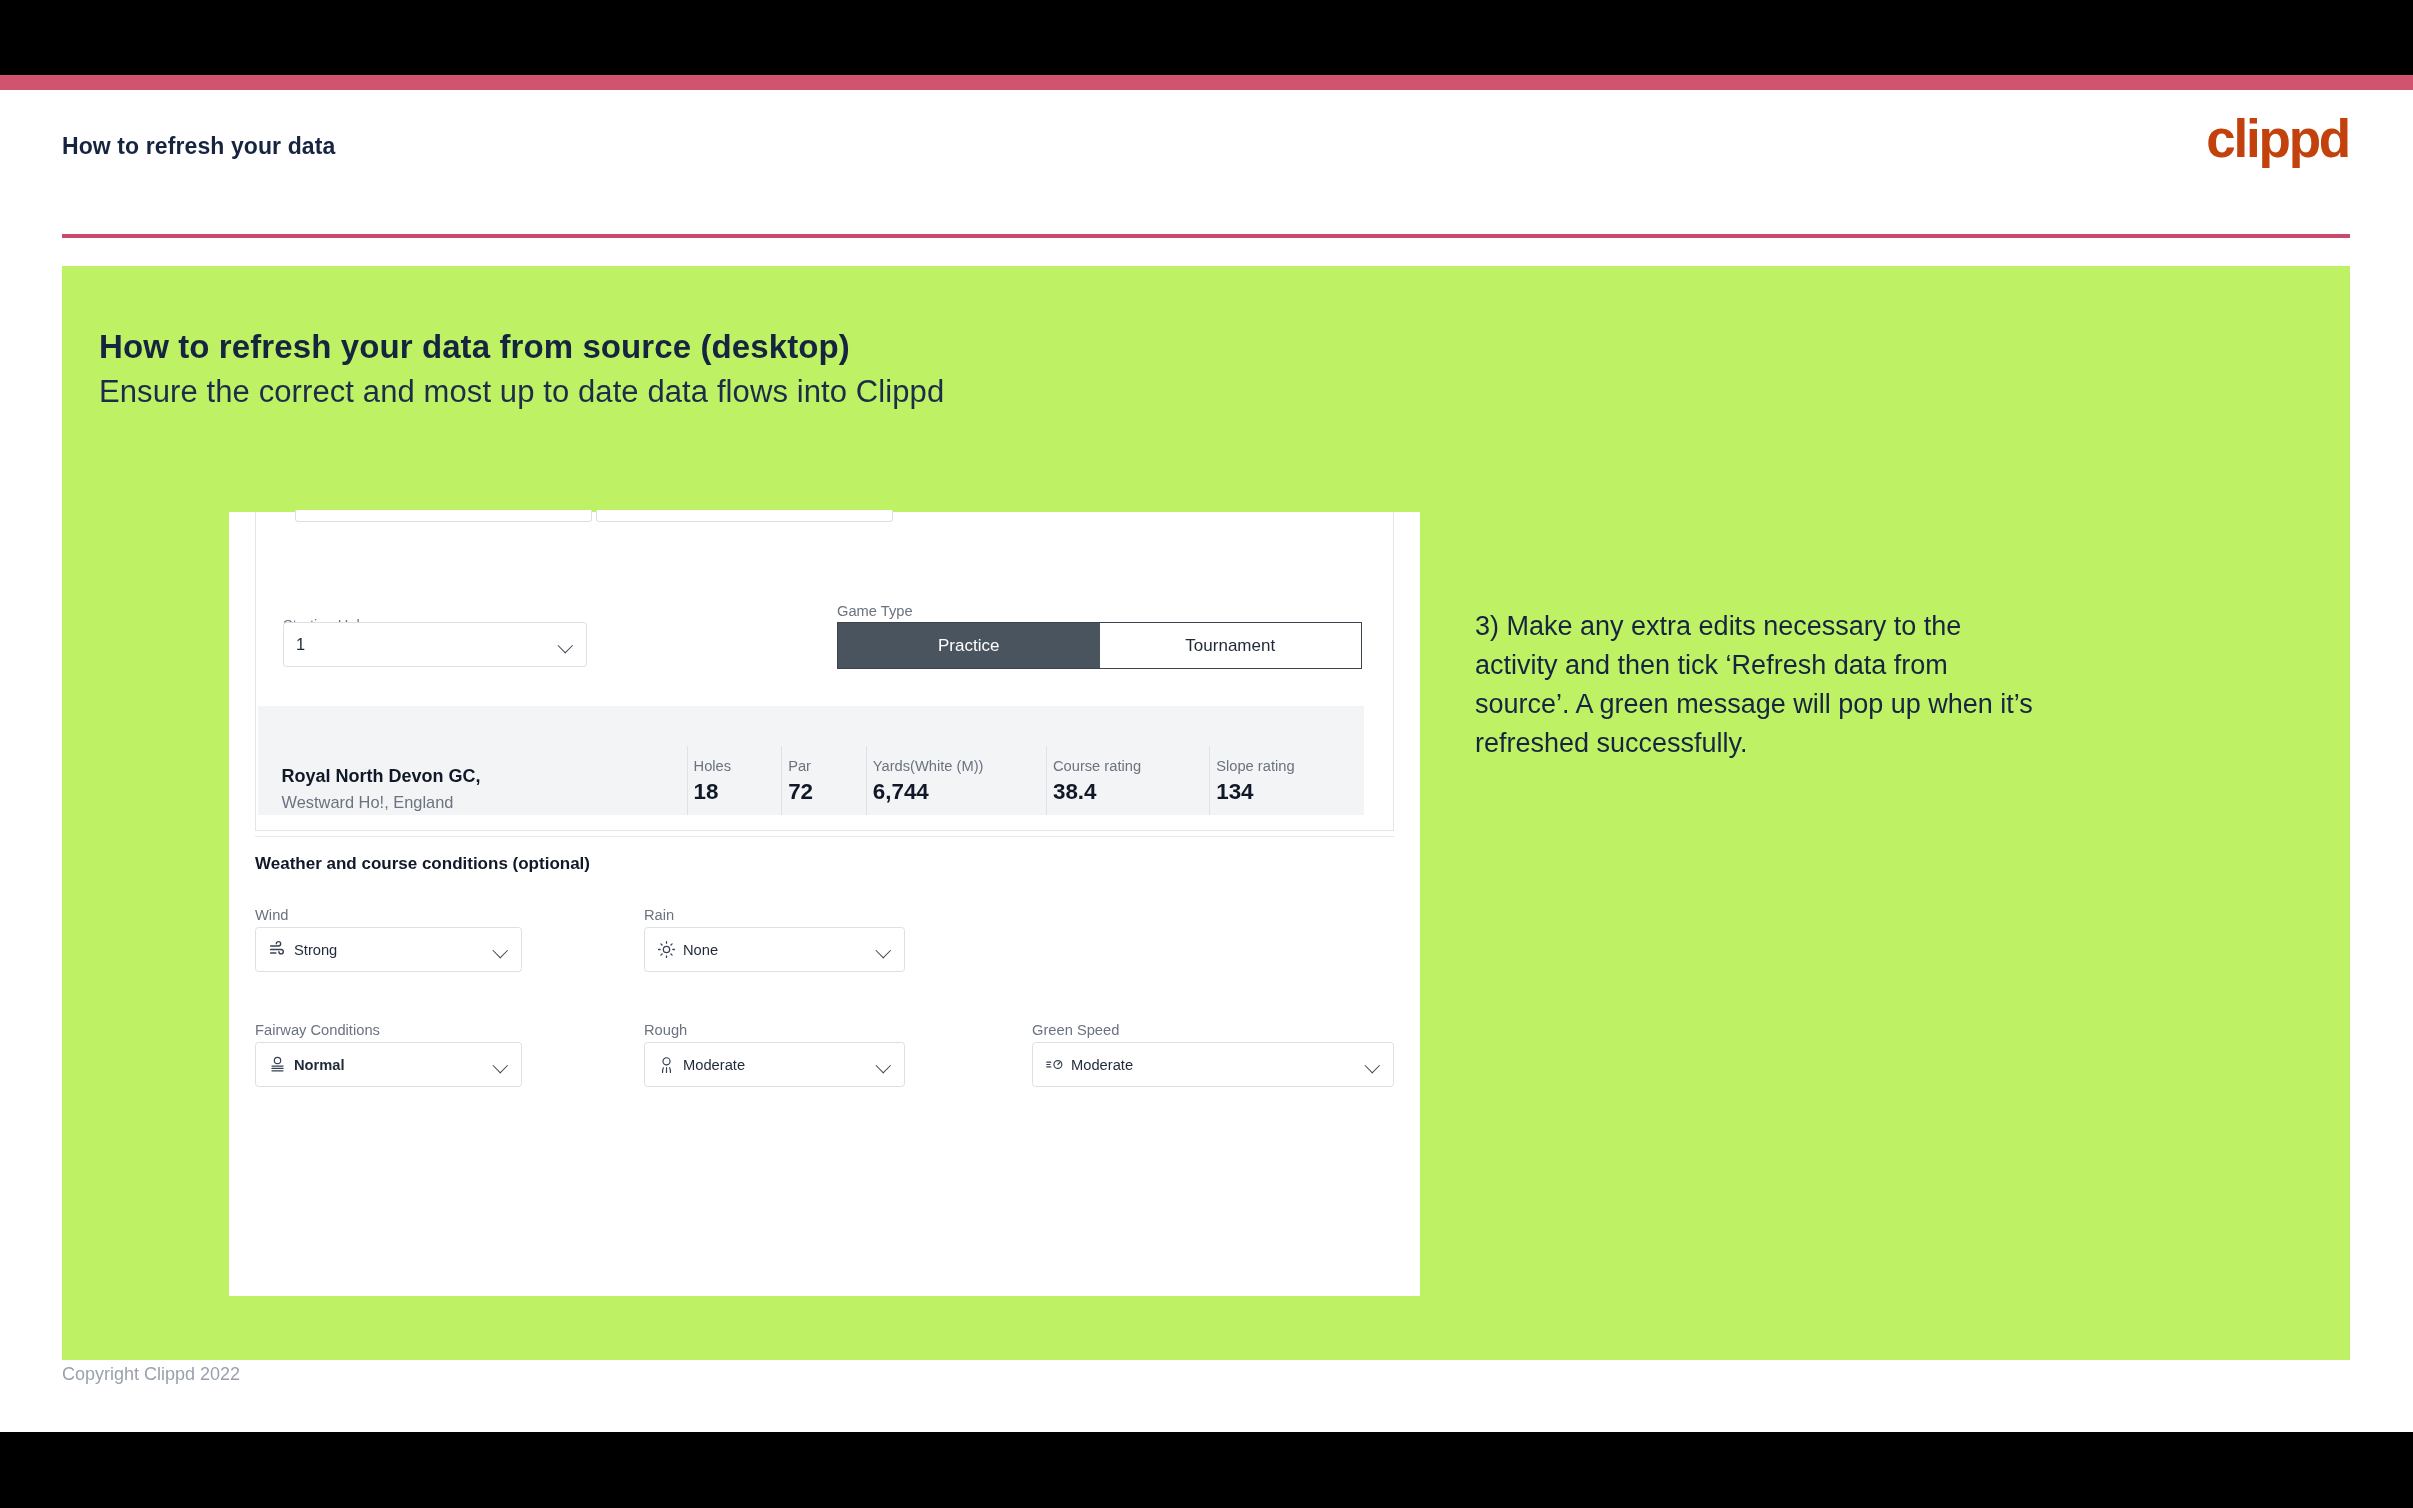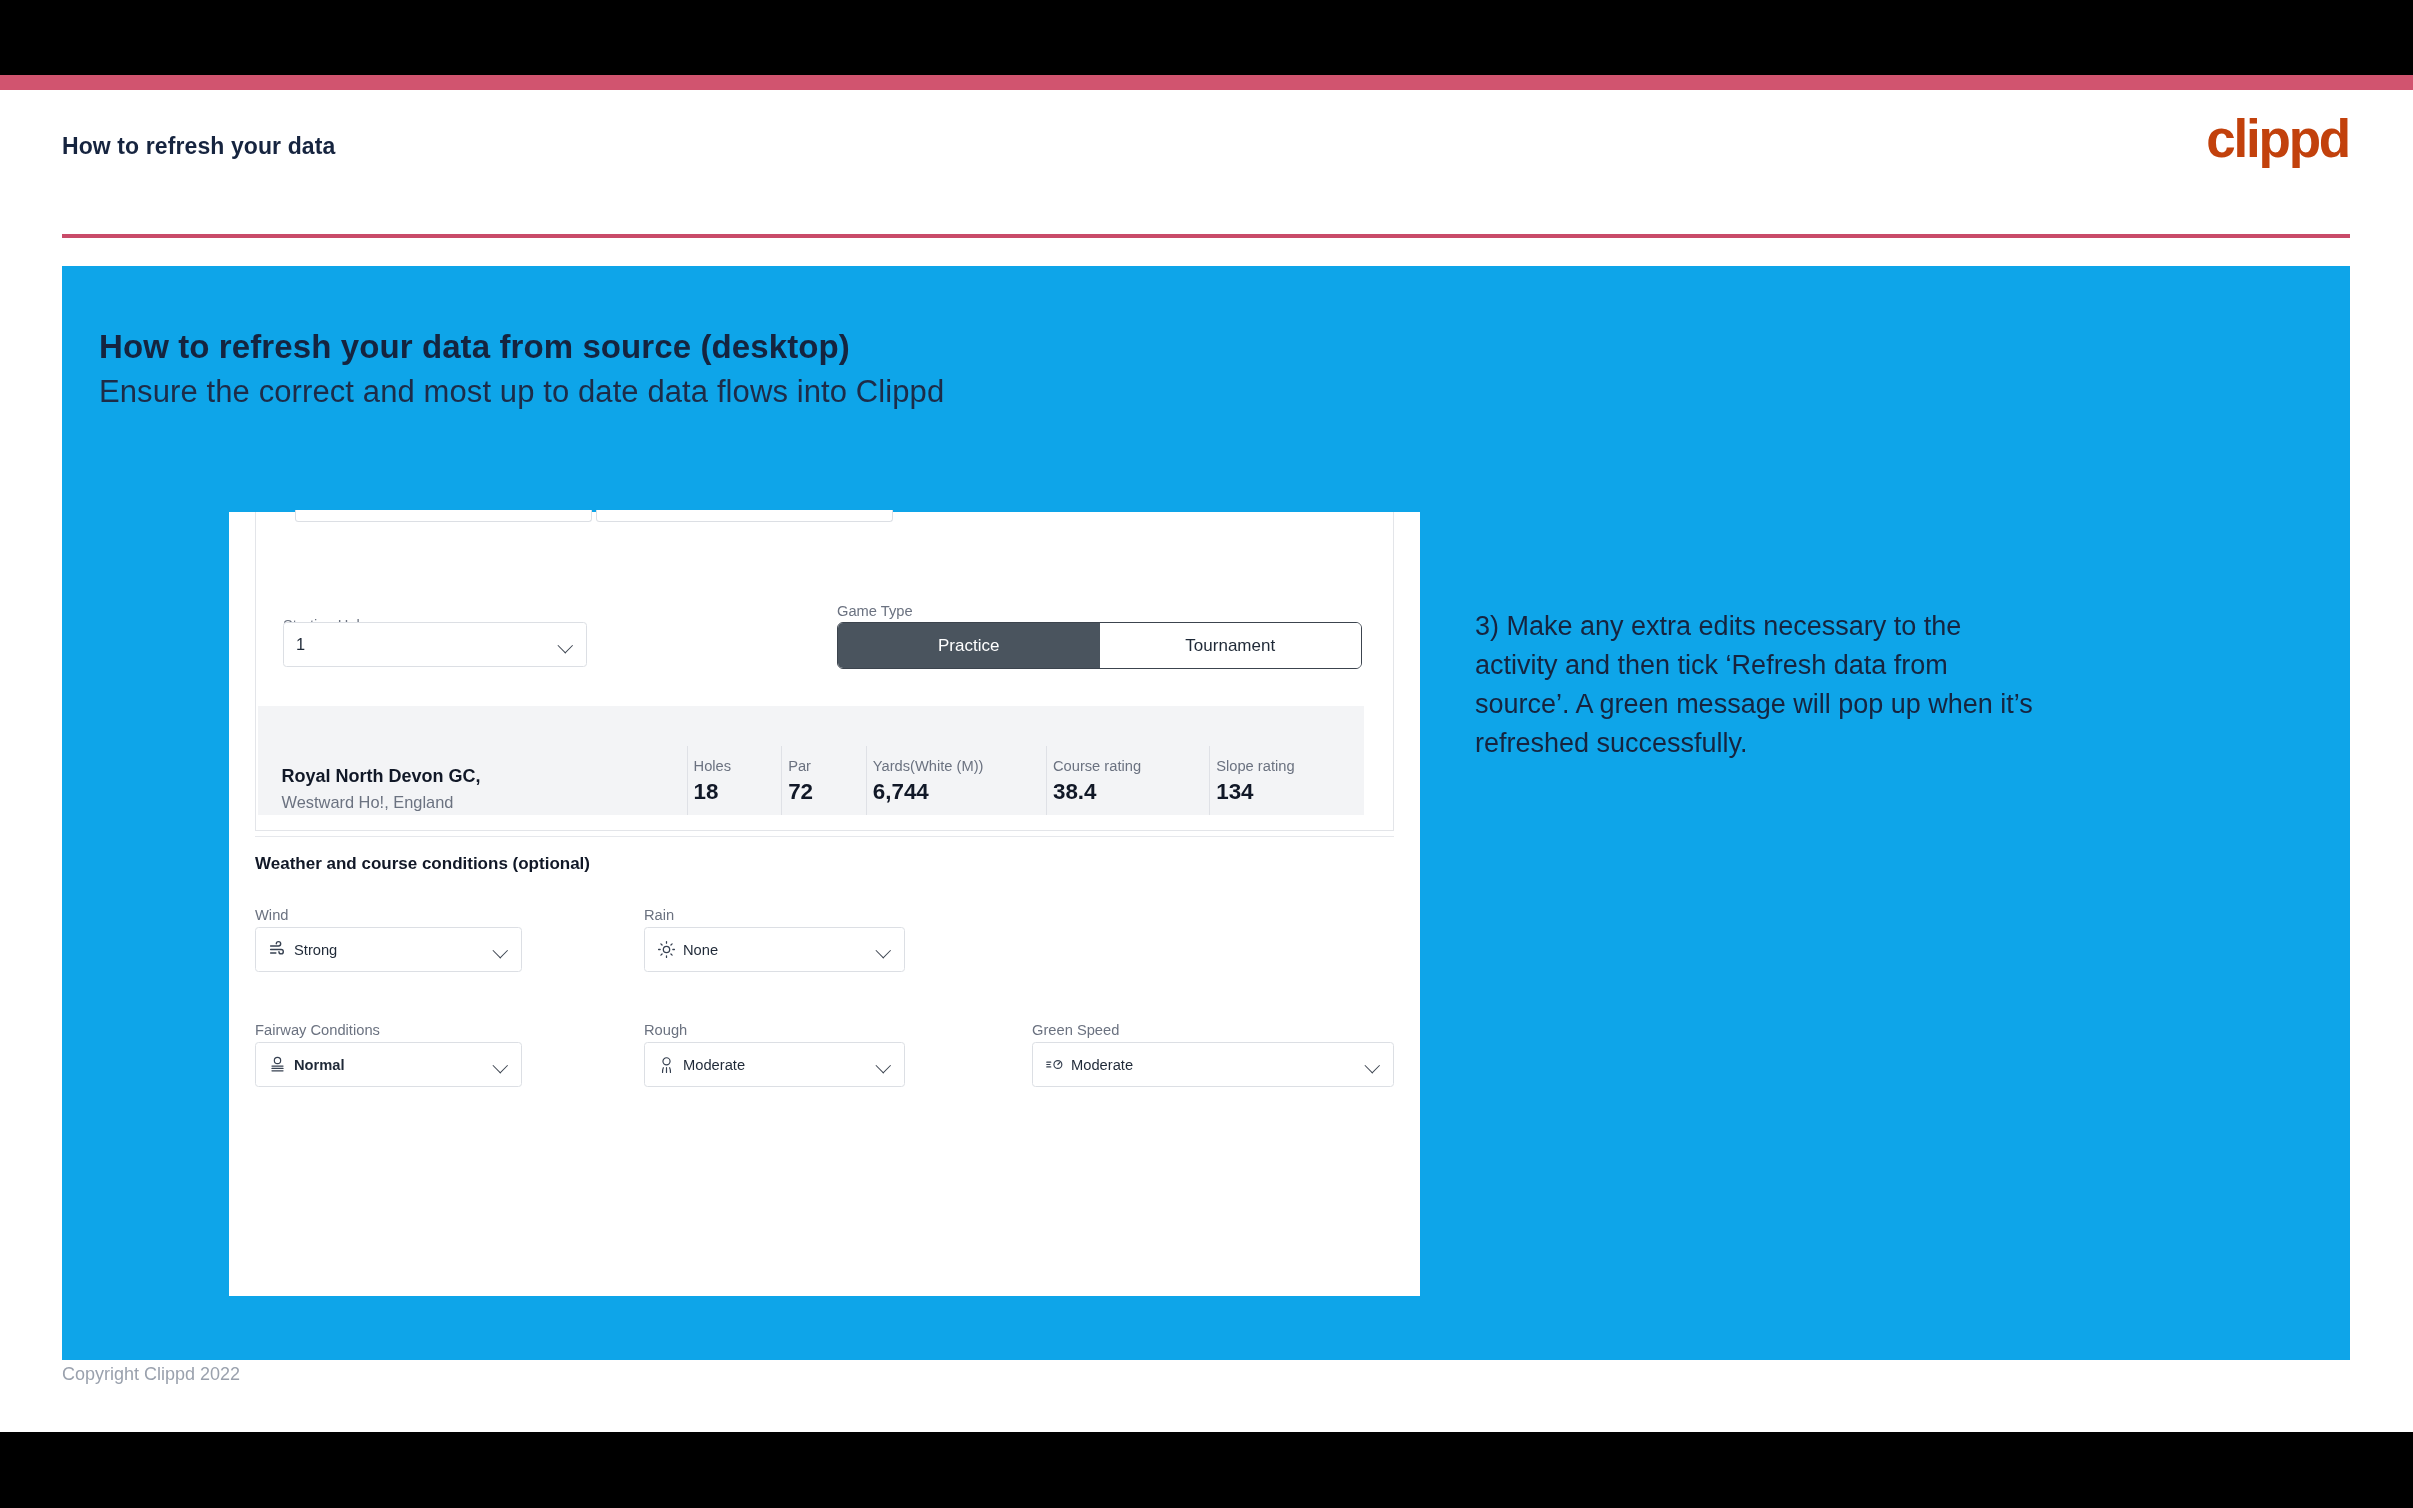--- a/index.html
+++ b/index.html
@@ -30,21 +30,21 @@
     letter-spacing:-2.2px; line-height:1;
   }
   .header-rule {
     position:absolute; left:62px; top:234px; width:2288px; height:3.5px;
     background:#c94b69;
   }
 
   
   .content-panel {
     position:absolute; left:62px; top:266px; width:2288px; height:1094px;
-    background:#0ea5e9;
+    background:#bef264;
   }
 
   .panel-title {
     position:absolute; left:37px; top:62px;
     font-size:33px; font-weight:700; color:#15243f; letter-spacing:0.1px;
   }
   .panel-subtitle {
     position:absolute; left:37px; top:108px;
     font-size:31px; font-weight:400; color:#1d2c48; letter-spacing:0.1px;
   }
@@ -90,21 +90,21 @@
   }
   .chev::before {
     content:""; position:absolute; left:2.6px; top:4.3px;
     width:9.5px; height:9.5px; border-right:1.7px solid #3c4450; border-bottom:1.7px solid #3c4450;
     transform:rotate(45deg);
   }
   .sel-icon { width:26px; flex:0 0 26px; display:flex; align-items:center; justify-content:flex-start; }
 
   
   .toggle-wrap {
-    position:absolute; display:flex; border:0.9px solid #3c444e; border-radius:6px;
+    position:absolute; display:flex; border:0.9px solid #3c444e; border-radius:0;
     overflow:hidden; height:47px; width:525px;justify-content:flex-end;
   }
   .toggle-seg {
     flex:1; display:flex; align-items:center; justify-content:center;
     font-size:17px; font-weight:400;
   }
   .toggle-seg.active { background:#4a545e; color:#ffffff; }
   .toggle-seg.inactive { background:#ffffff; color:#1f2937; }
 
   

